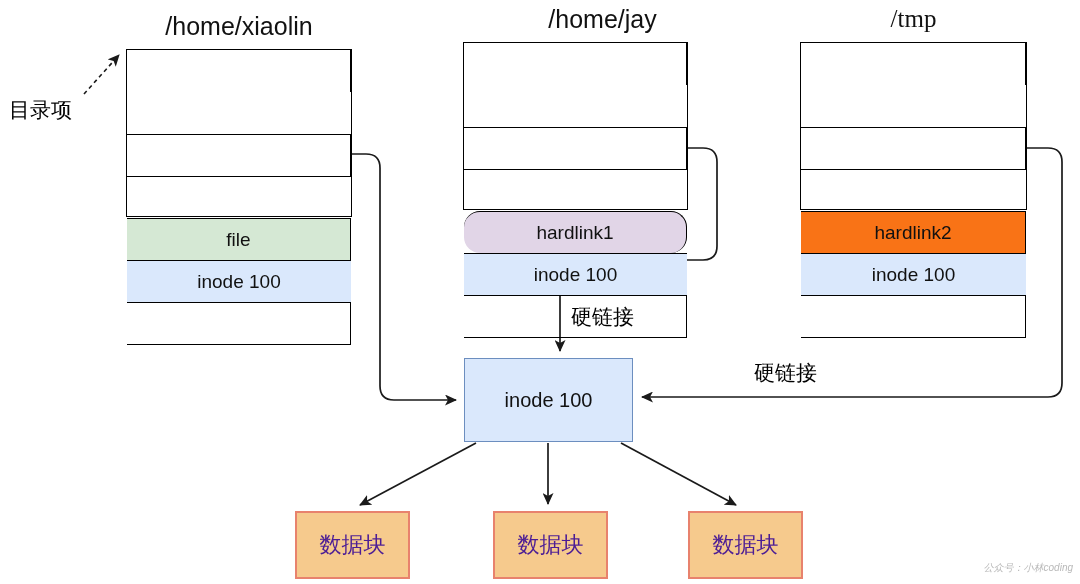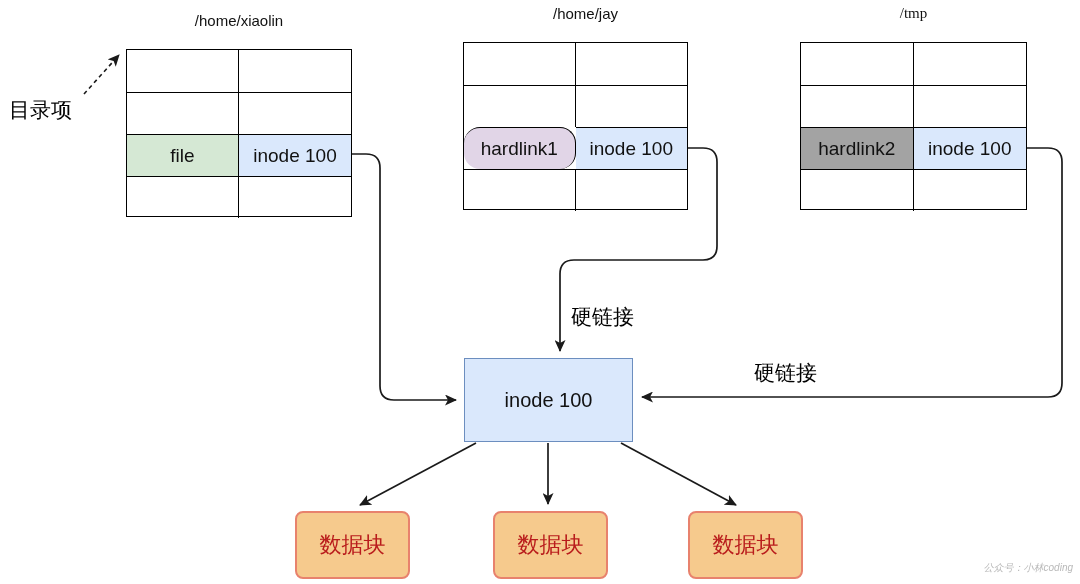--- a/index.html
+++ b/index.html
@@ -17,29 +17,29 @@
   svg.connectors {
     position: absolute;
     left: 0; top: 0;
     width: 1080px; height: 584px;
     pointer-events: none;
   }
 
   .table-title {
     position: absolute;
     text-align: center;
-    font-size: 15px;
+    font-size: 25px;
     color: #111;
     white-space: nowrap;
   }
 
   .dir-table {
     position: absolute;
     display: grid;
-    grid-template-columns: 1fr 1fr;
+    grid-template-columns: 1fr;
     grid-auto-rows: 42px;
     border: 1.5px solid #000;
     background: #fff;
   }
   .dir-table .cell {
     border-top: 1.5px solid #000;
     display: flex;
     align-items: center;
     justify-content: center;
     font-size: 19px;
@@ -61,27 +61,27 @@
     justify-content: center;
     font-size: 20px;
     color: #111;
   }
 
   .data-block {
     position: absolute;
     top: 511px;
     width: 115px; height: 68px;
     border: 2px solid #e8826d;
-    border-radius: 8px;
+    border-radius: 0;
     background: #f6ca8d;
     display: flex;
     align-items: center;
     justify-content: center;
     font-size: 22px;
-    color: #b91c1c;
+    color: #4c1d95;
   }
   .data-block.b0 { left: 295px; }
   .data-block.b1 { left: 493px; }
   .data-block.b2 { left: 688px; }
 
   .cjk-label {
     position: absolute;
     font-size: 21px;
     color: #000000;
     white-space: nowrap;
@@ -119,21 +119,21 @@
     <path d="M 1027 148 L 1048 148 Q 1062 148 1062 162 L 1062 383 Q 1062 397 1048 397 L 642 397" fill="none" stroke="#1a1a1a" stroke-width="1.7" marker-end="url(#arrow)"></path>
 
     <path d="M 84 94 L 119 55" fill="none" stroke="#1a1a1a" stroke-width="1.6" stroke-dasharray="4 3.5" marker-end="url(#arrow)"></path>
 
     <path d="M 476 443 L 360 505" fill="none" stroke="#1a1a1a" stroke-width="1.7" marker-end="url(#arrow)"></path>
     <path d="M 548 443 L 548 504" fill="none" stroke="#1a1a1a" stroke-width="1.7" marker-end="url(#arrow)"></path>
     <path d="M 621 443 L 736 505" fill="none" stroke="#1a1a1a" stroke-width="1.7" marker-end="url(#arrow)"></path>
   </svg>
 
   <div class="table-title" style="left:126px; top:12px; width:226px;">/home/xiaolin</div>
-  <div class="table-title" style="left:473px; top:5px; width:225px;">/home/jay</div>
+  <div class="table-title" style="left:490px; top:5px; width:225px;">/home/jay</div>
   <div class="table-title" style="left:800px; top:5px; width:227px;font-family:Liberation Serif, serif;">/tmp</div>
 
   <div class="dir-table" style="left:126px; top:49px; width:226px; height:168px;">
     <div class="cell r0 c0"></div>
     <div class="cell r0 c1"></div>
     <div class="cell c0"></div>
     <div class="cell c1"></div>
     <div class="cell c0" style="background-color: rgb(213, 232, 212);">file</div>
     <div class="cell c1" style="background-color: rgb(218, 232, 252);">inode 100</div>
     <div class="cell c0"></div>
@@ -149,21 +149,21 @@
     <div class="cell c1" style="background-color: rgb(218, 232, 252);">inode 100</div>
     <div class="cell c0"></div>
     <div class="cell c1"></div>
   </div>
 
   <div class="dir-table" style="left:800px; top:42px; width:227px; height:168px;">
     <div class="cell r0 c0"></div>
     <div class="cell r0 c1"></div>
     <div class="cell c0"></div>
     <div class="cell c1"></div>
-    <div class="cell c0" style="background-color: #a3a3a3;">hardlink2</div>
+    <div class="cell c0" style="background-color: #f97316;">hardlink2</div>
     <div class="cell c1" style="background-color: rgb(218, 232, 252);">inode 100</div>
     <div class="cell c0"></div>
     <div class="cell c1"></div>
   </div>
 
   <div class="cjk-label label-dir-entry">目录项</div>
   <div class="cjk-label label-hardlink-1">硬链接</div>
   <div class="cjk-label label-hardlink-2">硬链接</div>
 
   <div class="inode-box" style="background-color: rgb(218, 232, 252);">inode 100</div>

